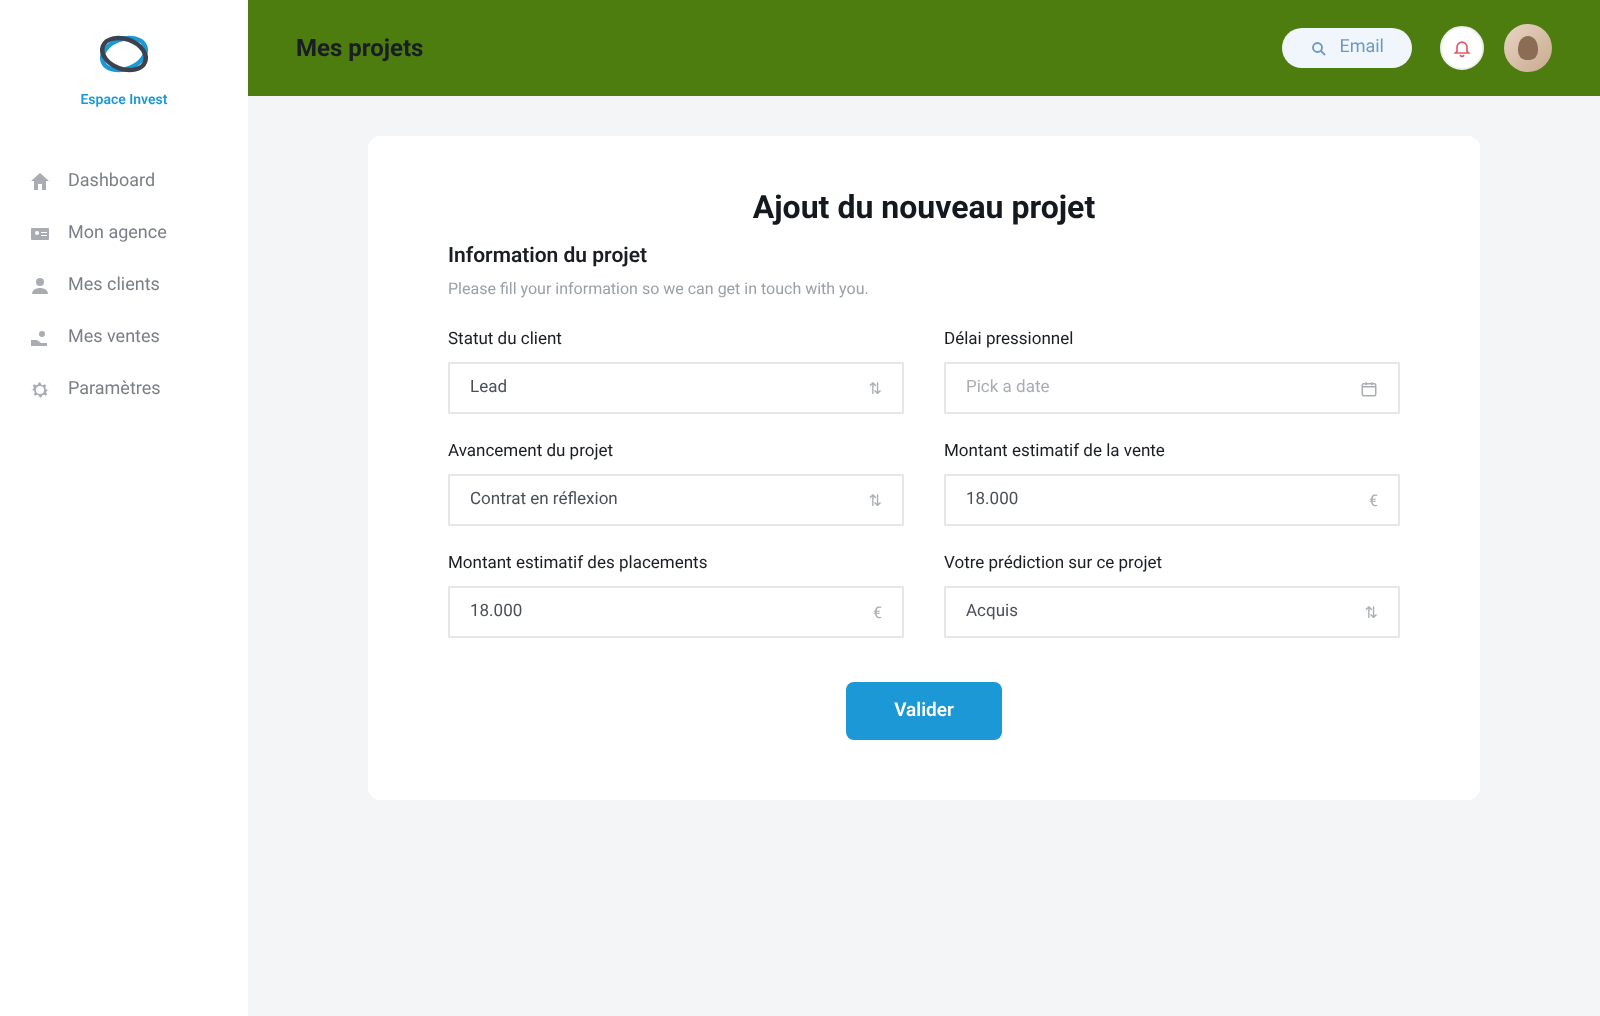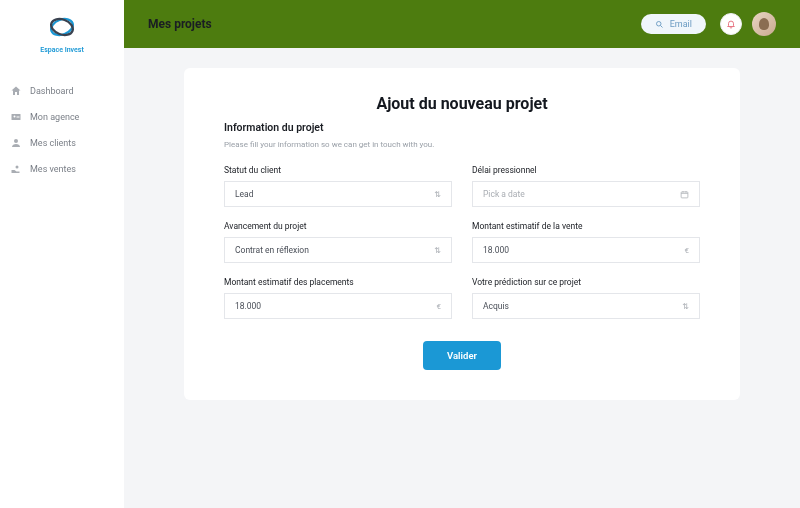--- a/index.html
+++ b/index.html
@@ -3,21 +3,21 @@
 <meta charset="utf-8">
 <style>
 * { margin: 0; padding: 0; box-sizing: border-box; font-family: -apple-system, BlinkMacSystemFont, "Segoe UI", Roboto, sans-serif; }
 body { background: #f4f5f7; width: 800px; height: 508px; overflow: hidden; }
 .layout { display: flex; height: 100%; }
 .sidebar { width: 124px; background: #fff; padding: 12px 0; display: flex; flex-direction: column; align-items: center; }
 .logo-wrap { text-align: center; margin-bottom: 24px; }
 .logo-circle { width: 30px; height: 30px; margin: 0 auto 4px; }
 .logo-text { font-size: 7px; color: #1b98d5; font-weight: 600; }
 .nav { width: 100%; }
-.nav-item { display: flex; align-items: center; gap: 8px; padding: 7px 0; font-size: 9px; color: #7a7f87; cursor: pointer; margin-left: 10px; }
+.nav-item { display: flex; align-items: center; gap: 8px; padding: 7px 14px; font-size: 9px; color: #7a7f87; cursor: pointer; }
 .nav-icon { width: 12px; height: 12px; display: flex; align-items: center; justify-content: center; color: #a9adb3; }
 .main { flex: 1; display: flex; flex-direction: column; }
 .topbar { height: 48px; display: flex; align-items: center; padding: 0 24px; background: #4d7c0f; }
 .page-title { font-size: 12px; font-weight: 700; color: #1a1d23; }
 .topbar-spacer { flex: 1; }
 .search-pill { display: flex; align-items: center; gap: 6px; background: #f0f6fb; border-radius: 14px; padding: 5px 14px; font-size: 9px; color: #6b9bc2; }
 .bell-btn { width: 22px; height: 22px; border-radius: 50%; background: #fff; border: 1px solid #eceef1; display: flex; align-items: center; justify-content: center; margin-left: 14px; color: #e25b6c; cursor: pointer; }
 .avatar { width: 24px; height: 24px; border-radius: 50%; background: linear-gradient(135deg,#e8d5c4,#c9aa8f); margin-left: 10px; cursor: pointer; overflow: hidden; position: relative; }
 .avatar::after { content:""; position:absolute; left:50%; top:50%; transform:translate(-50%,-50%); width:10px; height:12px; background:#8a6d52; border-radius:50% 50% 40% 40%; }
 .content { flex: 1; padding: 20px 60px; overflow-y: auto; }
@@ -79,20 +79,28 @@
         <span>Mes clients</span>
       </div>
       <div class="nav-item">
         <span class="nav-icon">
             <svg width="12" height="12" viewBox="0 0 24 24" fill="currentColor">
               <path d="M3 14h6l4 3h6v3H3z"></path>
               <circle cx="14" cy="8" r="3"></circle>
             </svg>
           </span>
         <span>Mes ventes</span>
+      </div>
+      <div class="nav-item">
+        <span class="nav-icon">
+            <svg width="12" height="12" viewBox="0 0 24 24" fill="currentColor">
+              <path d="M12 8a4 4 0 100 8 4 4 0 000-8zm9 4l-2 .5-.8 2 1 1.8-1.4 1.4-1.8-1-2 .8-.5 2h-2l-.5-2-2-.8-1.8 1-1.4-1.4 1-1.8-.8-2L3 12l2-.5.8-2-1-1.8L6.2 6.3l1.8 1 2-.8.5-2h2l.5 2 2 .8 1.8-1 1.4 1.4-1 1.8.8 2z"></path>
+            </svg>
+          </span>
+        <span>Paramètres</span>
       </div>
     </nav>
   </aside>
 
   <div class="main">
     <div class="topbar">
       <div class="page-title">Mes projets</div>
       <div class="topbar-spacer"></div>
       <div class="search-pill">
         <span>

